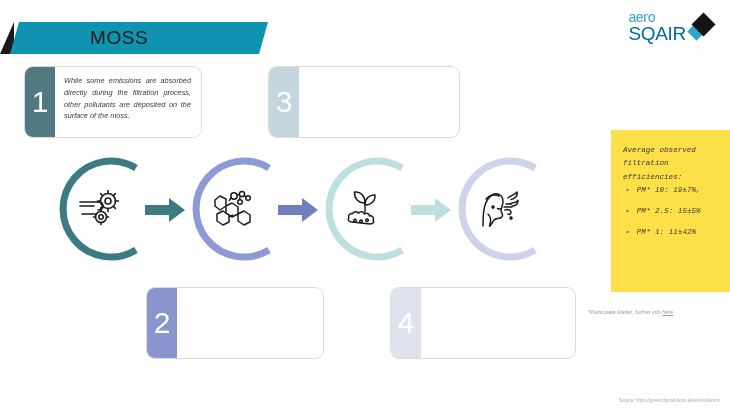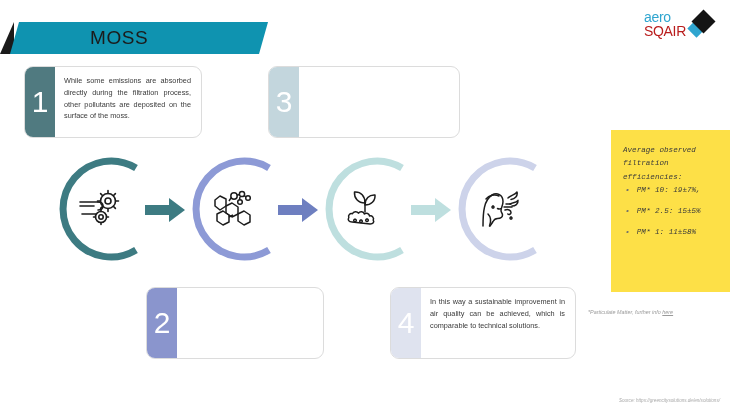--- a/index.html
+++ b/index.html
@@ -69,22 +69,22 @@
     flex-direction: column;
     align-items: flex-start;
     line-height: 1.02;
   }
   #logo-aero {
     font-size: 14px;
     color: #2fa5cf;
     letter-spacing: -0.3px;
   }
   #logo-sqair {
-    font-size: 14px;
-    color: #b91c1c;
+    font-size: 19px;
+    color: #0369a1;
     letter-spacing: -0.3px;
   }
   #logo-mark {
     position: relative;
     width: 26px;
     height: 26px;
   }
   #logo-diamond-small {
     position: absolute;
     left: 0px;
@@ -124,20 +124,21 @@
     color: #ffffff;
     font-weight: 300;
   }
   .callout-body {
     flex: 1 1 auto;
     padding: 8px 10px 8px 9px;
     font-size: 7.3px;
     line-height: 1.62;
     text-align: justify;
     color: #3a3a3a;
+    font-style: italic;
   }
   #callout-1 { left: 24px;  top: 66px;  width: 178px; height: 72px; }
   #callout-3 { left: 268px; top: 66px;  width: 192px; height: 72px; }
   #callout-2 { left: 146px; top: 287px; width: 178px; height: 72px; }
   #callout-4 { left: 390px; top: 287px; width: 186px; height: 72px; }
 
   #callout-1 .callout-num { background: #507a80; }
   #callout-3 .callout-num { background: #c3d6dd; }
   #callout-2 .callout-num { background: #8a95cd; }
   #callout-4 .callout-num { background: #dfe3ef; }
@@ -269,21 +270,20 @@
   <div class="callout" id="callout-3">
     <div class="callout-num">3</div>
   </div>
 
   <div class="callout" id="callout-2">
     <div class="callout-num">2</div>
   </div>
 
   <div class="callout" id="callout-4">
     <div class="callout-num">4</div>
-    <div class="callout-body">In this way a sustainable improvement in air quality can be achieved, which is comparable to technical solutions.</div>
   </div>
 
   <div id="flow">
 
     <div class="arc-wrap" style="left:0px;">
       <svg width="118" height="118" viewBox="0 0 118 118">
         <path d="M 96 18 A 48 48 0 1 0 96 100" fill="none" stroke="#3d7b82" stroke-width="7" stroke-linecap="butt"></path>
       </svg>
       <div class="arc-icon">
         <svg viewBox="0 0 46 46">
@@ -392,21 +392,21 @@
       <li>
         <span class="bullet-dot">•</span>
         <span>PM* 10: 19±7%,</span>
       </li>
       <li>
         <span class="bullet-dot">•</span>
         <span>PM* 2.5: 15±5%</span>
       </li>
       <li>
         <span class="bullet-dot">•</span>
-        <span>PM* 1: 11±58%</span>
+        <span>PM* 1: 11±42%</span>
       </li>
     </ul>
   </div>
 
   <div id="footnote">
     <span>*Particulate Matter, further info </span><span class="link">here</span>
   </div>
 
   <div id="source-line">Source: https://greencitysolutions.de/en/solutions/</div>
 

